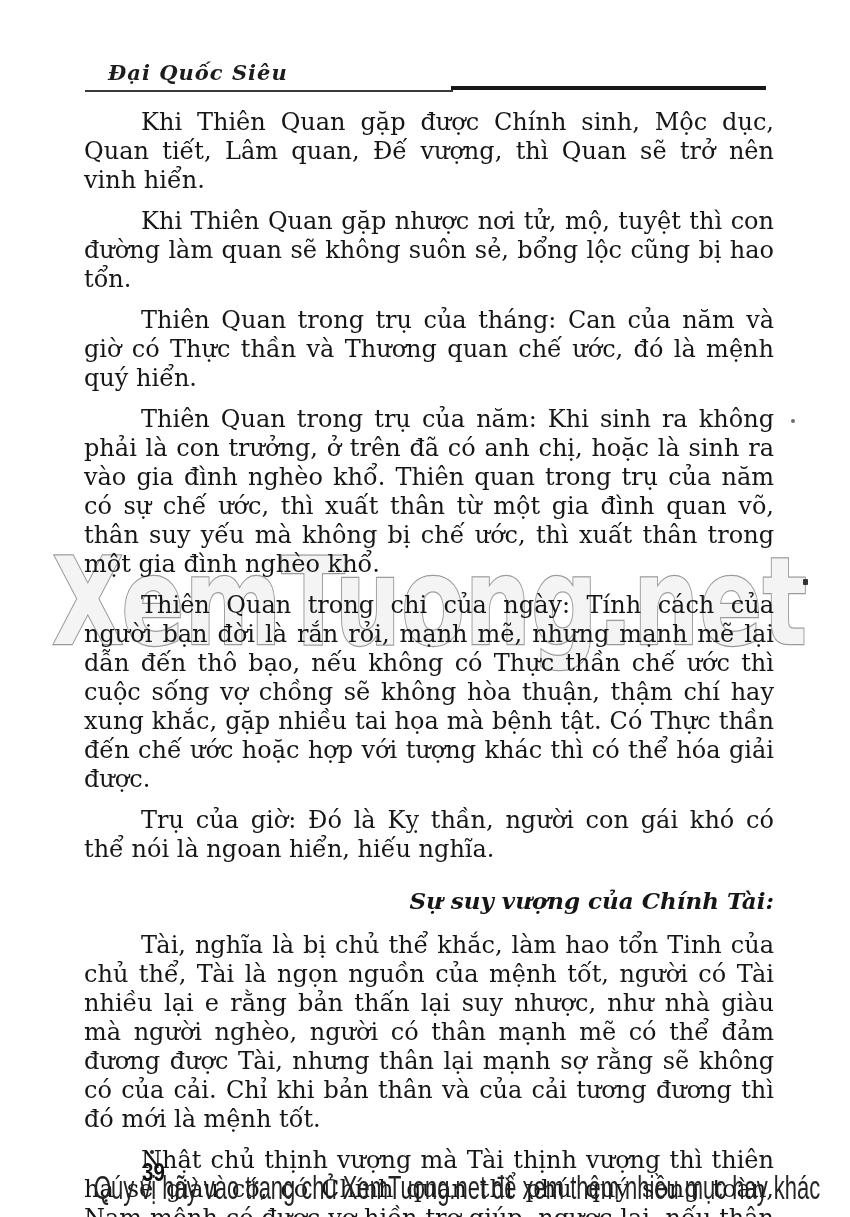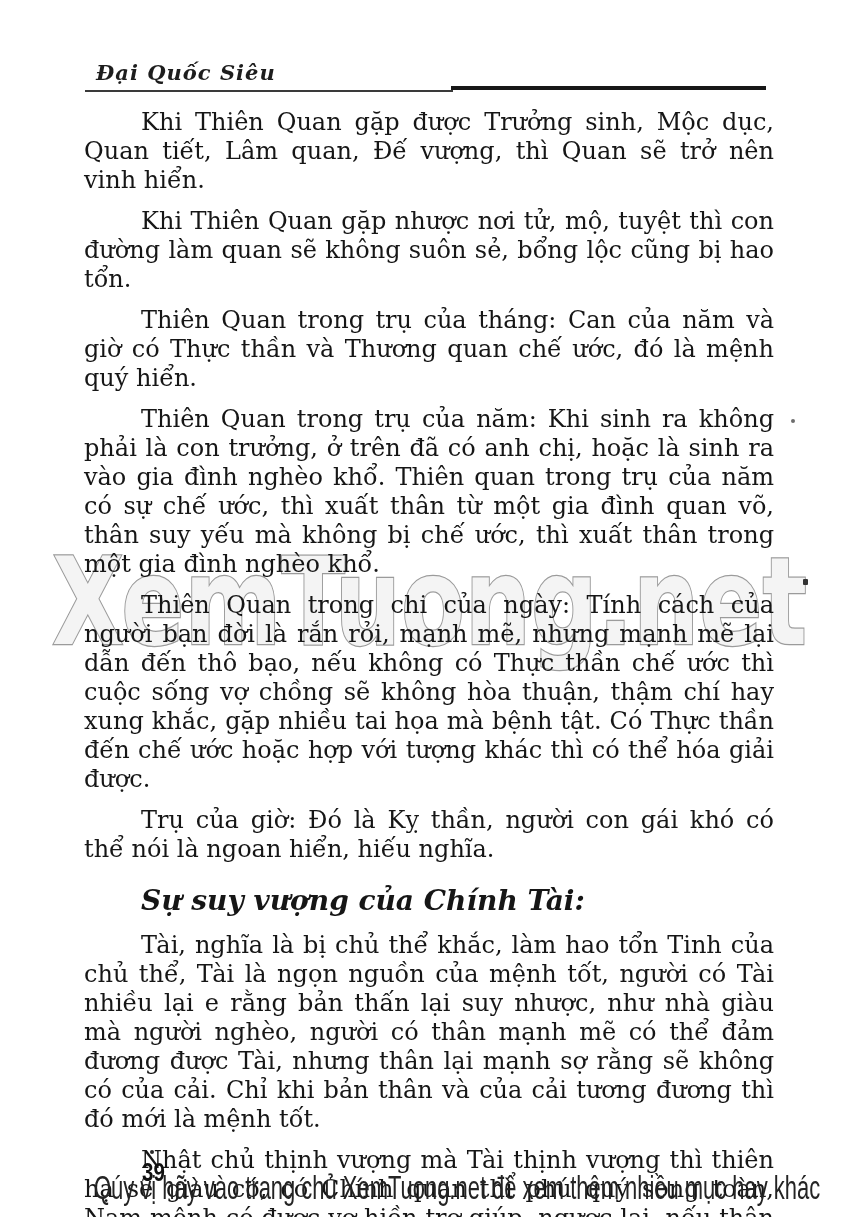--- a/index.html
+++ b/index.html
@@ -6,21 +6,21 @@
   .page{
     position:relative;
     width:850px;height:1217px;
     background:#ffffff;
     overflow:hidden;
     font-family:"DejaVu Serif", serif;
     color:#161616;
   }
   
   .book-title{
-    position:absolute;left:96px;top:60px;
+    position:absolute;left:108px;top:60px;
     font-family:"DejaVu Serif", serif;
     font-style:italic;font-weight:bold;
     font-size:21px;letter-spacing:1px;
     color:#1d1d1d;
   }
   .rule{position:absolute;background:#222;}
   .rule-left{left:85px;top:90px;width:368px;height:2px;background:#3a3a3a;}
   .rule-right{left:451px;top:86px;width:315px;height:4px;background:#171717;}
   
   .watermark{
@@ -39,22 +39,22 @@
     font-size:24px;line-height:29px;
     text-align:justify;
   }
   .body p{
     margin:0 0 12px 0;
     text-indent:57px;
   }
   .body p.section-heading{
     margin-top:22px;margin-bottom:16px;
     font-weight:bold;font-style:italic;
-    font-size:28px;
-    text-align:left;
+    font-size:23px;
+    text-align:right;
   }
   
   .artifact{position:absolute;border-radius:50%;z-index:2;}
   .artifact-1{left:791px;top:419px;width:4px;height:4px;background:#6d6d6d;}
   .artifact-2{left:803px;top:579px;width:5px;height:6px;background:#333;border-radius:1px;}
   .artifact-3{left:150px;top:1150px;width:4px;height:4px;background:#2a2a2a;}
   
   .page-number{
     position:absolute;left:142px;top:1158px;z-index:3;
     font-family:"Liberation Sans", sans-serif;
@@ -76,21 +76,21 @@
 
   <span class="book-title">Đại Quốc Siêu</span>
   <div class="rule rule-left"></div>
   <div class="rule rule-right"></div>
 
   <svg class="watermark" width="770" height="140" viewBox="0 0 770 140" aria-hidden="true">
     <text x="4" y="106" font-size="122" textLength="755" lengthAdjust="spacingAndGlyphs" fill="#f4f4f4" stroke="#9b9b9b" stroke-width="2.5">XemTuong.net</text>
   </svg>
 
   <div class="body">
-    <p>Khi Thiên Quan gặp được Trưởng sinh, Mộc dục, Quan tiết, Lâm quan, Đế vượng, thì Quan sẽ trở nên vinh hiển.</p>
+    <p>Khi Thiên Quan gặp được Chính sinh, Mộc dục, Quan tiết, Lâm quan, Đế vượng, thì Quan sẽ trở nên vinh hiển.</p>
     <p>Khi Thiên Quan gặp nhược nơi tử, mộ, tuyệt thì con đường làm quan sẽ không suôn sẻ, bổng lộc cũng bị hao tổn.</p>
     <p>Thiên Quan trong trụ của tháng: Can của năm và giờ có Thực thần và Thương quan chế ước, đó là mệnh quý hiển.</p>
     <p>Thiên Quan trong trụ của năm: Khi sinh ra không phải là con trưởng, ở trên đã có anh chị, hoặc là sinh ra vào gia đình nghèo khổ. Thiên quan trong trụ của năm có sự chế ước, thì xuất thân từ một gia đình quan võ, thân suy yếu mà không bị chế ước, thì xuất thân trong một gia đình nghèo khổ.</p>
     <p>Thiên Quan trong chi của ngày: Tính cách của người bạn đời là rắn rỏi, mạnh mẽ, nhưng mạnh mẽ lại dẫn đến thô bạo, nếu không có Thực thần chế ước thì cuộc sống vợ chồng sẽ không hòa thuận, thậm chí hay xung khắc, gặp nhiều tai họa mà bệnh tật. Có Thực thần đến chế ước hoặc hợp với tượng khác thì có thể hóa giải được.</p>
     <p>Trụ của giờ: Đó là Kỵ thần, người con gái khó có thể nói là ngoan hiển, hiếu nghĩa.</p>
     <p class="section-heading">Sự suy vượng của Chính Tài:</p>
     <p>Tài, nghĩa là bị chủ thể khắc, làm hao tổn Tinh của chủ thể, Tài là ngọn nguồn của mệnh tốt, người có Tài nhiều lại e rằng bản thấn lại suy nhược, như nhà giàu mà người nghèo, người có thân mạnh mẽ có thể đảm đương được Tài, nhưng thân lại mạnh sợ rằng sẽ không có của cải. Chỉ khi bản thân và của cải tương đương thì đó mới là mệnh tốt.</p>
     <p>Nhật chủ thịnh vượng mà Tài thịnh vượng thì thiên hạ sẽ giàu có, có Chính quan thì phú quý song toàn, Nam mệnh có được vợ hiền trợ giúp, ngược lại, nếu thân yếu ma Tài vượng thì không những trở thành nhà giàu người nghèo, mà việc đi cầu tài lộc cũng rất vất vả, còn vợ thì nắm quyền trong gia đình. (mệnh nữ, là bà cô nắm quyền trong nhà).</p>
   </div>
 

